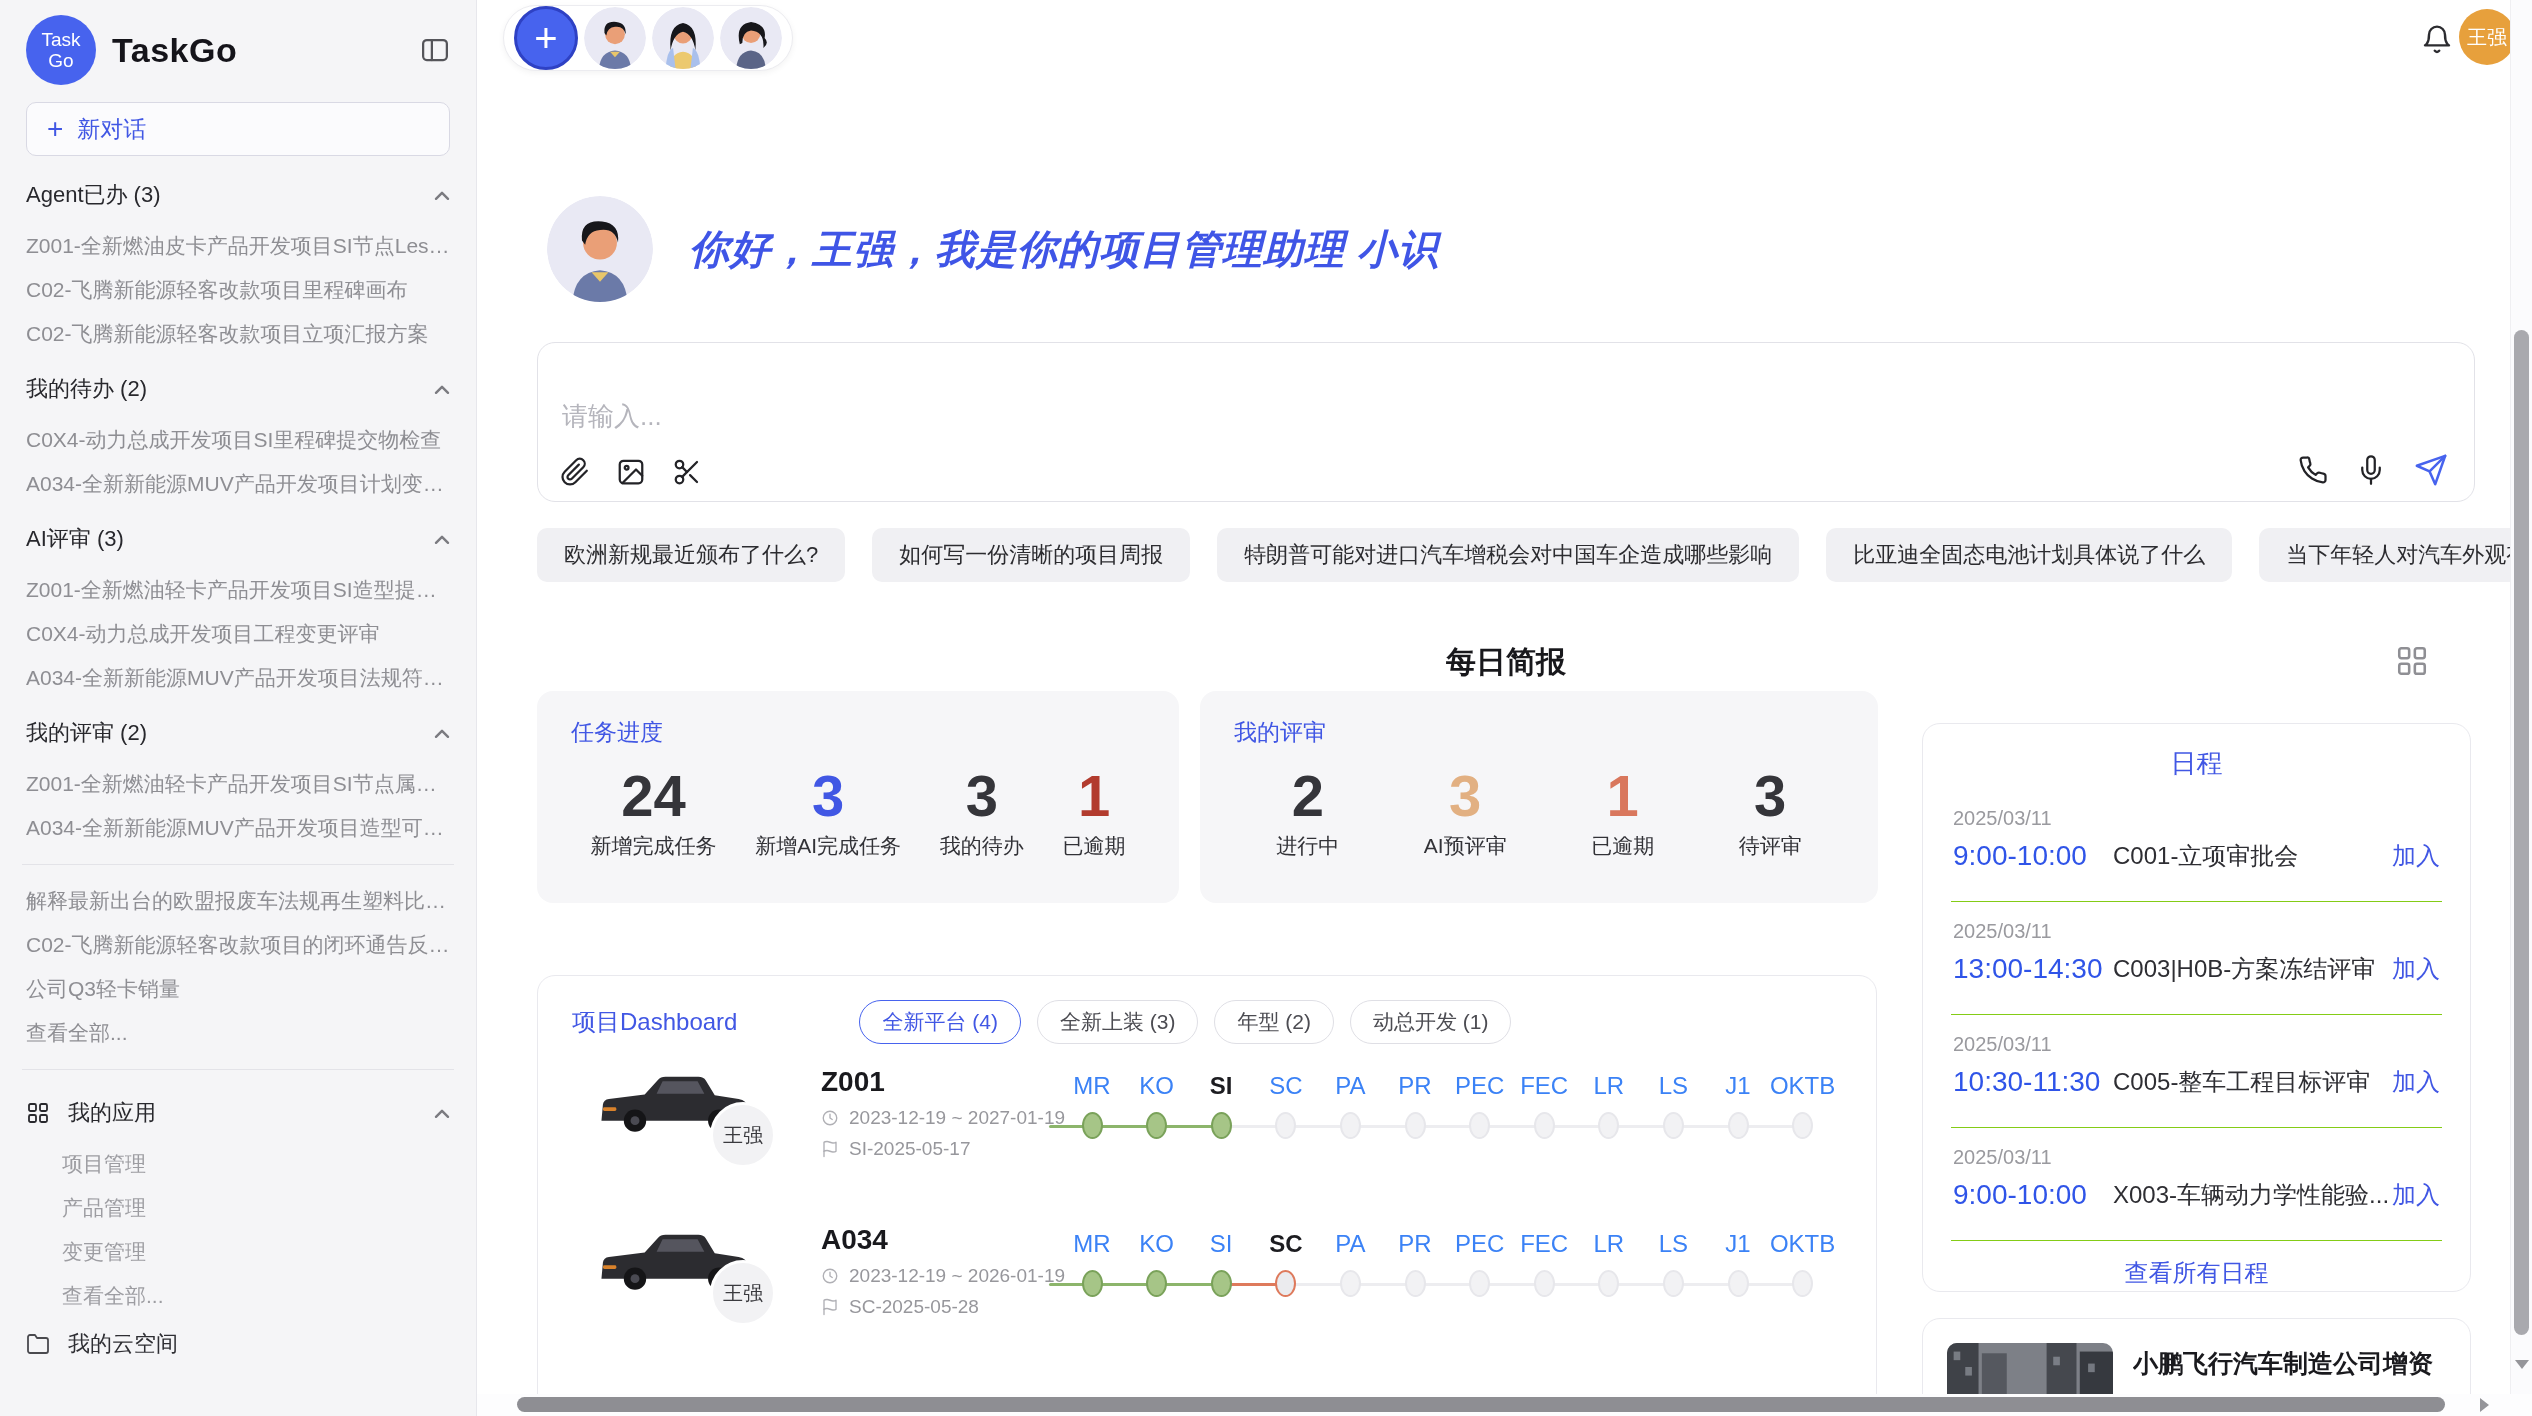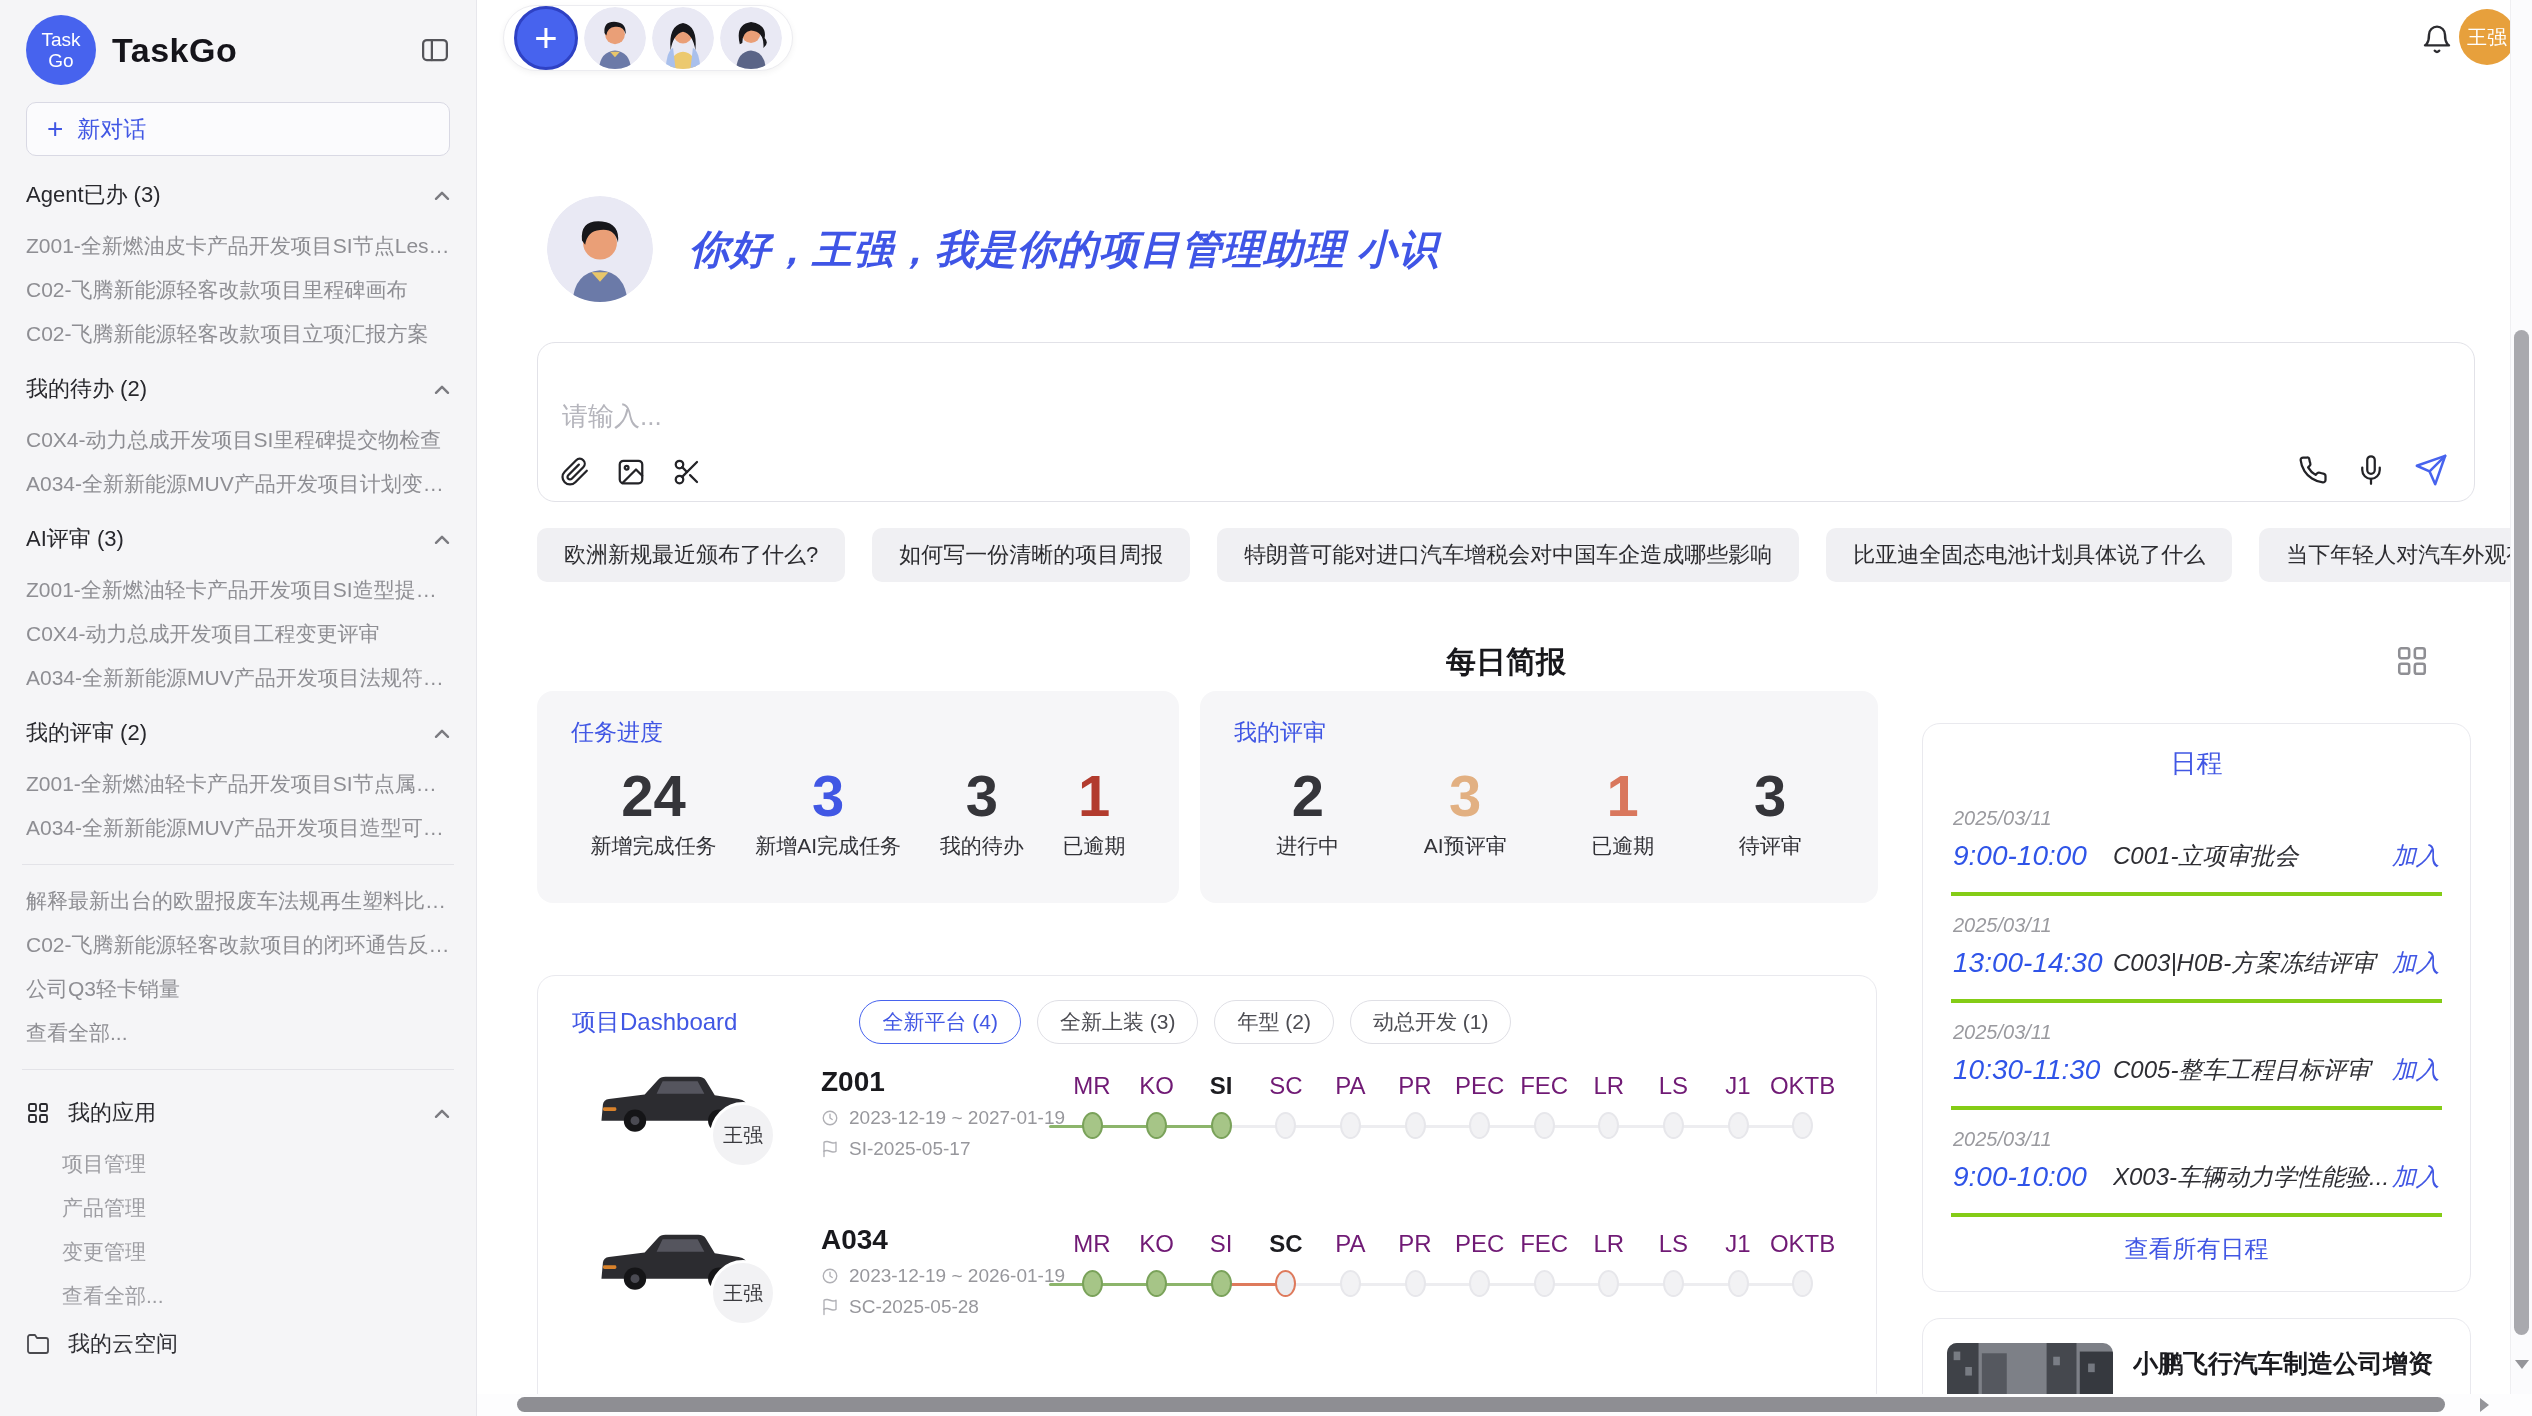--- a/index.html
+++ b/index.html
@@ -93,33 +93,33 @@
   .truck{position:absolute;left:56px;top:8px;width:164px;height:84px;}
   .truck svg{width:100%;height:100%;display:block;}
   .owner{position:absolute;left:172px;top:50px;width:66px;height:66px;border-radius:50%;background:#f2f2f4;
          border:3px solid #fff;display:flex;align-items:center;justify-content:center;font-size:20px;color:#3a3a3e;z-index:3;}
   .proj-info{position:absolute;left:283px;top:14px;}
   .proj-code{font-size:28px;font-weight:700;color:#19191d;}
   .meta{display:flex;align-items:center;gap:10px;margin-top:9px;font-size:19px;color:#97979c;}
   .meta svg{color:#b0b0b5;}
   .timeline{position:absolute;left:521px;top:16px;width:792px;height:110px;}
   .ms{position:absolute;top:0;width:66px;text-align:center;}
-  .ms .lbl{font-size:24px;color:#701a75;height:36px;line-height:36px;}
+  .ms .lbl{font-size:24px;color:#3b82f6;height:36px;line-height:36px;}
   .ms .dot{width:21px;height:27px;margin:8px auto 0;border-radius:50%;background:#f2f2f4;
            border:2px solid #e7e7eb;position:relative;z-index:2;}
   .ms.done .dot{background:#a6c587;border-color:#7aa25a;}
   .ms.risk .dot{background:#ebebee;border-color:#de7a5c;}
   .ms.active .lbl{color:#1c1c20;font-weight:700;}
   .seg{position:absolute;top:57px;height:3px;z-index:1;border-radius:2px;}
   .seg.g{background:#8cb56b;} .seg.r{background:#de7a5c;} .seg.gy{background:#ededf0;}
 
   .sched-card{position:absolute;left:1445px;top:723px;width:549px;height:569px;background:#fff;
               border:1.5px solid #e9e9ee;border-radius:18px;padding:22px 28px 0;}
   .sched-title{text-align:center;font-size:26px;color:#4157e4;margin-bottom:8px;}
-  .event{padding:18px 2px 20px;border-bottom:4px solid #84cc16;font-style:italic;}
+  .event{padding:18px 2px 29px;border-bottom:1px solid #84cc16;}
   .event:last-of-type{border-bottom:none;}
   .ev-date{font-size:20px;color:#9a9a9f;}
   .ev-row{display:flex;align-items:center;margin-top:10px;}
   .ev-time{width:160px;font-size:28px;color:#2f54e8;}
   .ev-title{flex:1;font-size:24px;color:#2e2e33;white-space:nowrap;overflow:hidden;}
   .ev-join{font-size:24px;color:#4157e4;cursor:pointer;}
   .view-all{text-align:center;font-size:24px;color:#4157e4;margin-top:16px;cursor:pointer;}
 
   .news-card{position:absolute;left:1445px;top:1318px;width:549px;height:240px;background:#fff;
              border:1.5px solid #e9e9ee;border-radius:18px;padding:24px;display:flex;gap:20px;cursor:pointer;}

